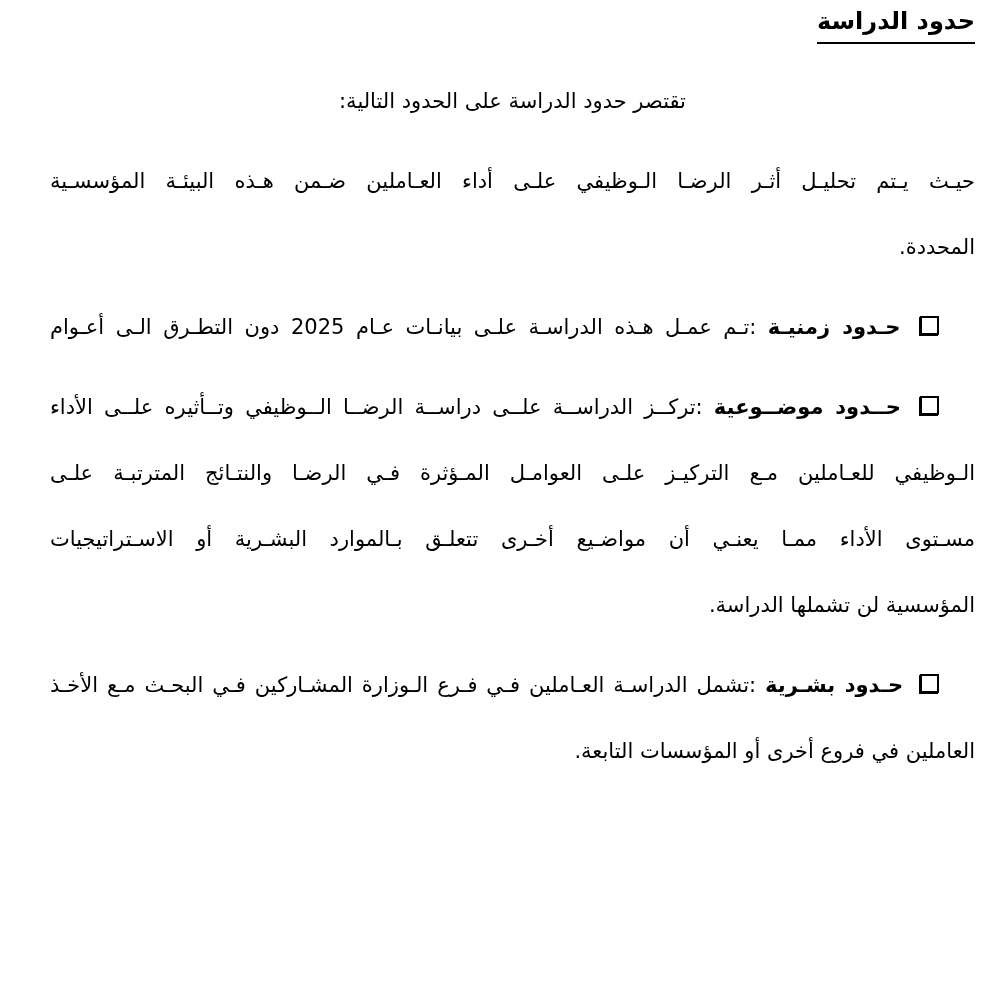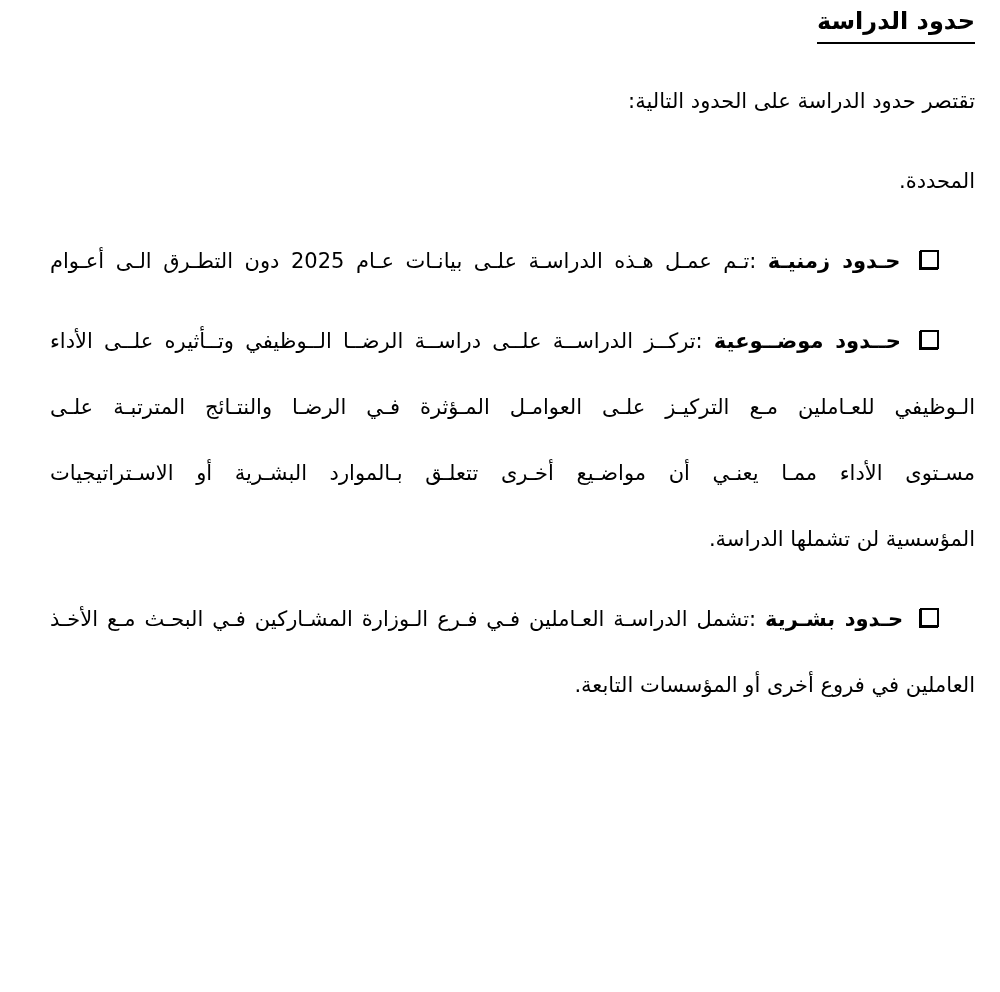--- a/index.html
+++ b/index.html
@@ -25,21 +25,21 @@
     font-size: 24px;
     font-weight: bold;
     line-height: 1.3;
     border-bottom: 2px solid #000;
     padding-bottom: 5px;
   }
   .intro {
     margin: 24px 0 0 0;
     font-size: 21px;
     line-height: 66px;
-    text-align: right;
+    text-align: center;
   }
   .bullet {
     margin-top: 14px;
     font-size: 21px;
   }
   .bullet .line {
     line-height: 66px;
     text-align: justify;
     text-align-last: justify;
   }
@@ -77,20 +77,21 @@
 
 <div class="page">
 
   <div>
     <h1 class="title">حدود الدراسة</h1>
   </div>
 
   <p class="intro">تقتصر حدود الدراسة على الحدود التالية:</p>
 
   <div class="bullet">
+    <div class="line">حيـث يـتم تحليـل أثـر الرضـا الـوظيفي علـى أداء العـاملين ضـمن هـذه البيئـة المؤسسـية</div>
     <div class="line last">المحددة.</div>
   </div>
 
   <div class="bullet">
     <div class="line first">
       <span class="checkbox"></span>
       <b class="blabel">حـدود زمنيـة</b>
       <span>:تـم عمـل هـذه الدراسـة علـى بيانـات عـام 2025 دون التطـرق الـى أعـوام</span>
     </div>
   </div>

